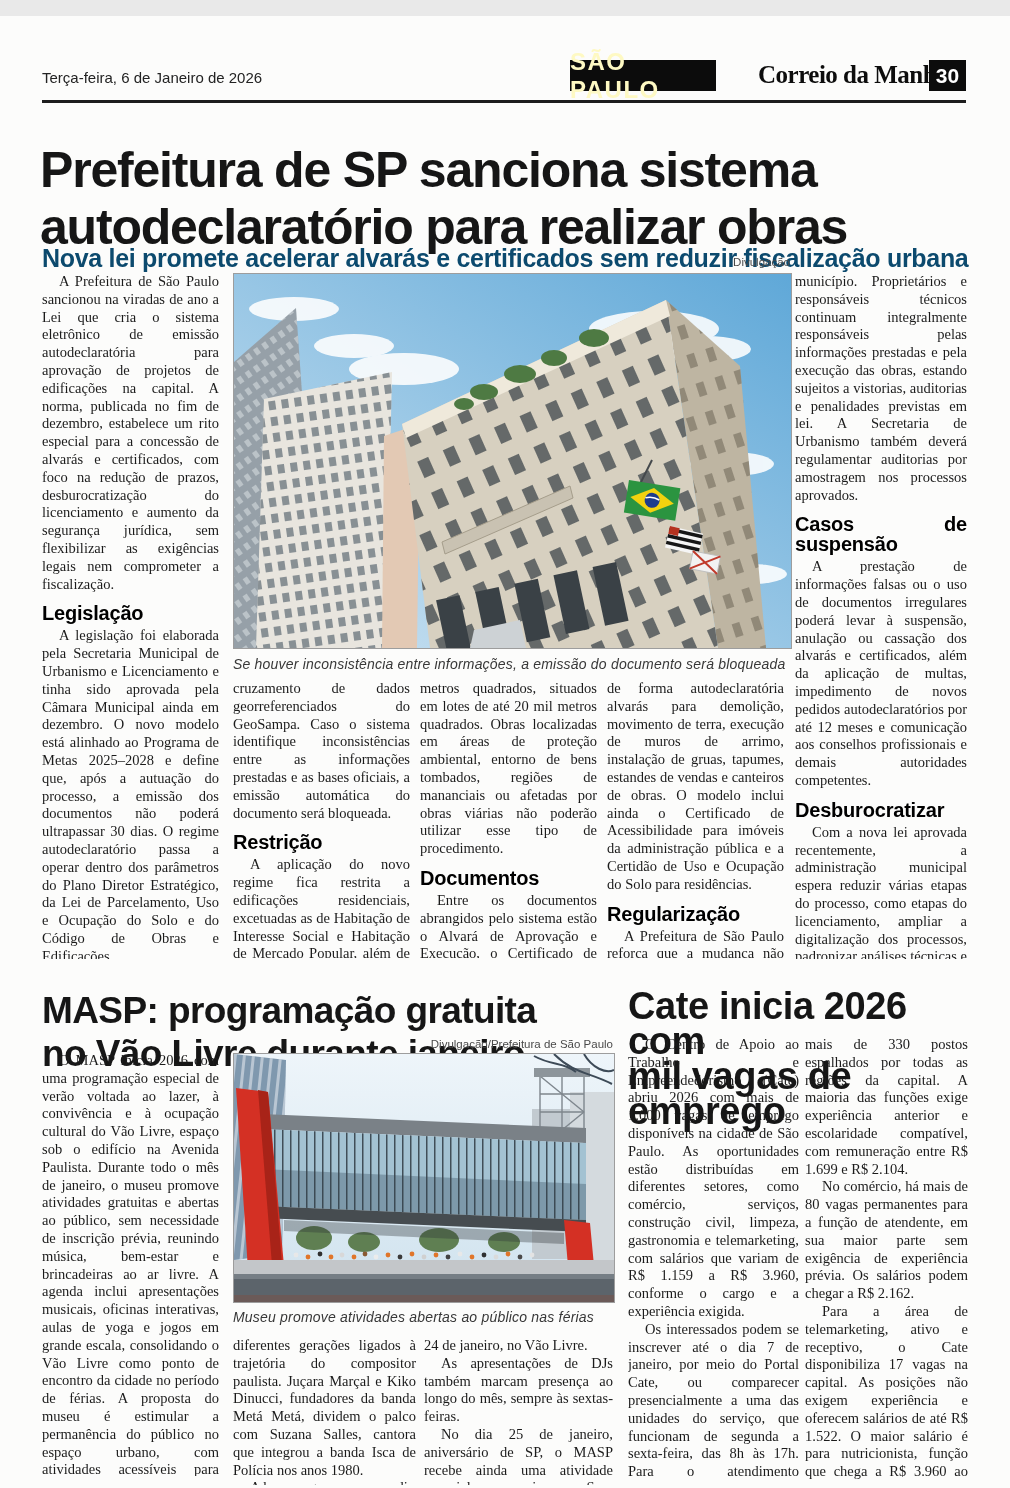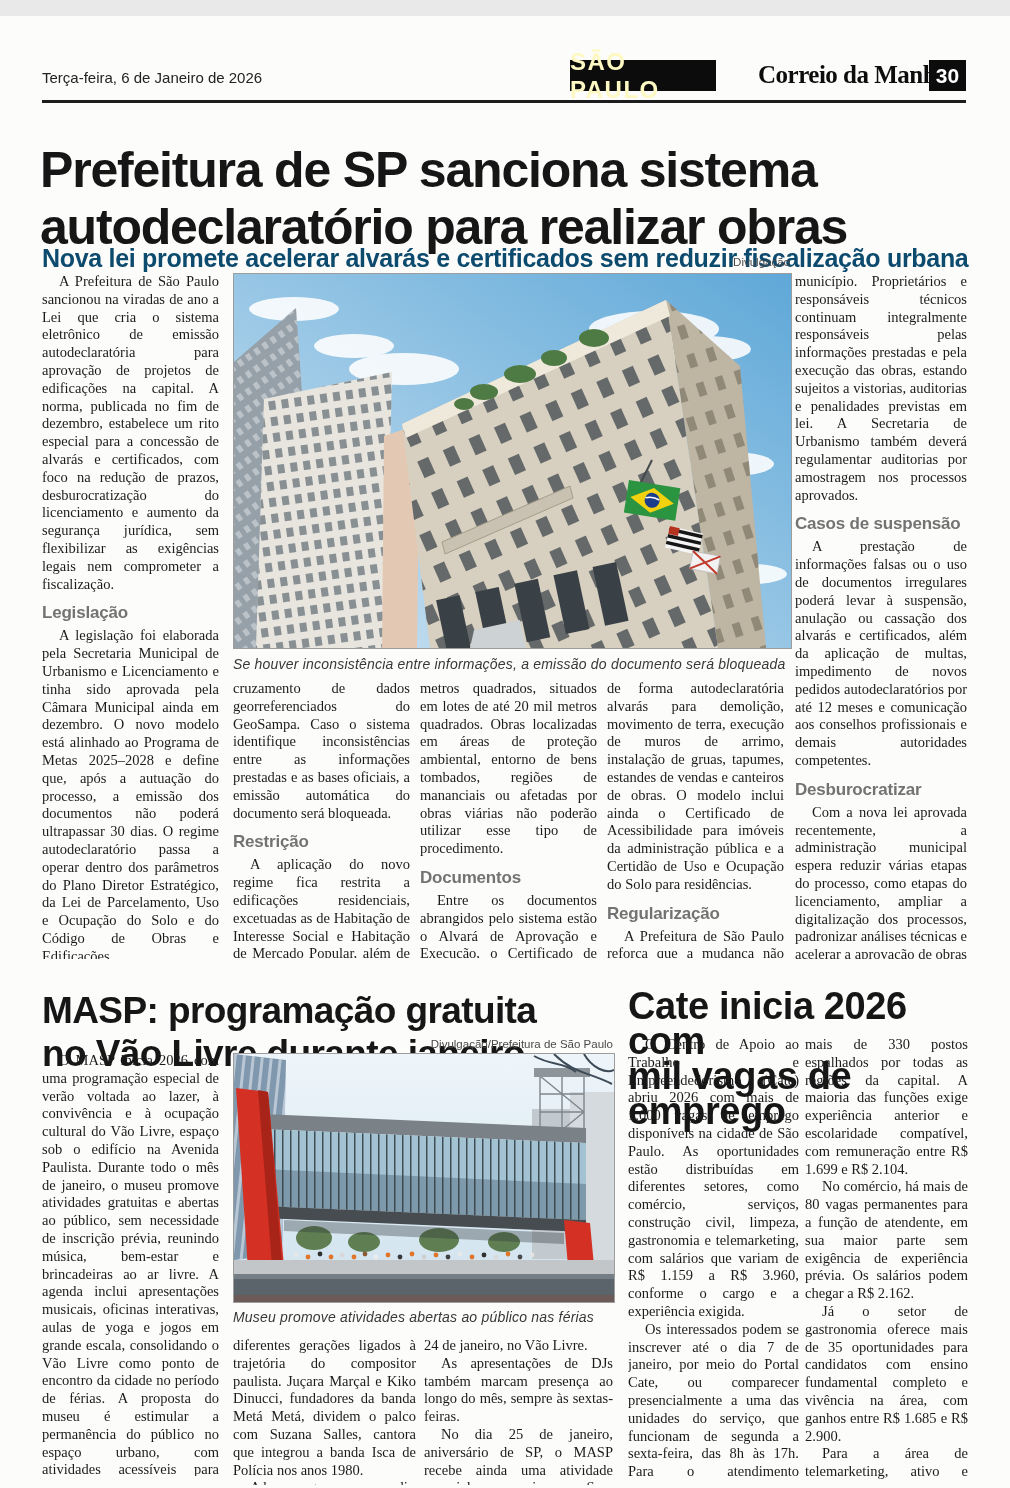--- a/index.html
+++ b/index.html
@@ -26,22 +26,22 @@
   .subhead{left:42px;top:207px;width:935px;font-family:"Liberation Sans",sans-serif;
            font-size:25px;color:#0c4a6e;letter-spacing:-0.3px;}
   #masp-headline{left:42px;top:948px;width:590px;font-size:37px;line-height:43px;letter-spacing:-0.6px;}
   #cate-headline{left:628px;top:948px;width:345px;font-size:38px;line-height:35px;letter-spacing:-0.4px;}
 
   
   .col{overflow:hidden;text-align:justify;font-size:14.5px;line-height:17.8px;
        hyphens:auto;-webkit-hyphens:auto;}
   .col p{margin:0;}
   .col p.ind{text-indent:17px;}
-  .col h4{font-family:"Liberation Sans",sans-serif;font-weight:700;font-size:17px;
-          line-height:20px;margin:10px 0 4px;color:#737373;letter-spacing:-0.2px;}
+  .col h4{font-family:"Liberation Sans",sans-serif;font-weight:700;font-size:20px;
+          line-height:20px;margin:10px 0 4px;color:#000000;letter-spacing:-0.2px;}
 
   .credit{font-family:"Liberation Sans",sans-serif;font-size:11.5px;color:#4a4a4a;text-align:right;}
   .caption{font-family:"Liberation Sans",sans-serif;font-style:italic;font-size:14px;
            color:#383838;letter-spacing:0.2px;}
 
   .photo{border:1px solid #9d9d9d;background:#cfe0ec;}
   .photo svg{display:block;}
 
   
   #lead-col1{left:42px;top:257px;width:177px;height:686px;}
@@ -323,18 +323,17 @@
       <span>mil vagas de emprego</span>
     </h1>
     <div class="abs col" id="cate-col1">
       <p class="ind">O Centro de Apoio ao Trabalho e Empreendedorismo (Cate) abriu 2026 com mais de 1.000 vagas de emprego disponíveis na cidade de São Paulo. As oportunidades estão distribuídas em diferentes setores, como comércio, serviços, construção civil, limpeza, gastronomia e telemarketing, com salários que variam de R$ 1.159 a R$ 3.960, conforme o cargo e a experiência exigida.</p>
       <p class="ind">Os interessados podem se inscrever até o dia 7 de janeiro, por meio do Portal Cate, ou comparecer presencialmente a uma das unidades do serviço, que funcionam de segunda a sexta-feira, das 8h às 17h. Para o atendimento presencial, é necessário apresentar documentos: RG, CPF e carteira de trabalho, física ou digital.</p>
 
     </div>
     <div class="abs col" id="cate-col2">
       <p>mais de 330 postos espalhados por todas as regiões da capital. A maioria das funções exige experiência anterior e escolaridade compatível, com remuneração entre R$ 1.699 e R$ 2.104.</p>
       <p class="ind">No comércio, há mais de 80 vagas permanentes para a função de atendente, em sua maior parte sem exigência de experiência prévia. Os salários podem chegar a R$ 2.162.</p>
-      <p class="ind">Já o setor de gastronomia oferece mais de 35 oportunidades para candidatos com ensino fundamental completo e vivência na área, com ganhos entre R$ 1.685 e R$ 2.900.</p>
       <p class="ind">Para a área de telemarketing, ativo e receptivo, o Cate disponibiliza 17 vagas na capital. As posições não exigem experiência e oferecem salários de até R$ 1.522. O maior salário é para nutricionista, função que chega a R$ 3.960 ao mês.</p>
     </div>
   </section>
 
 </div>
 
 </body></html>

